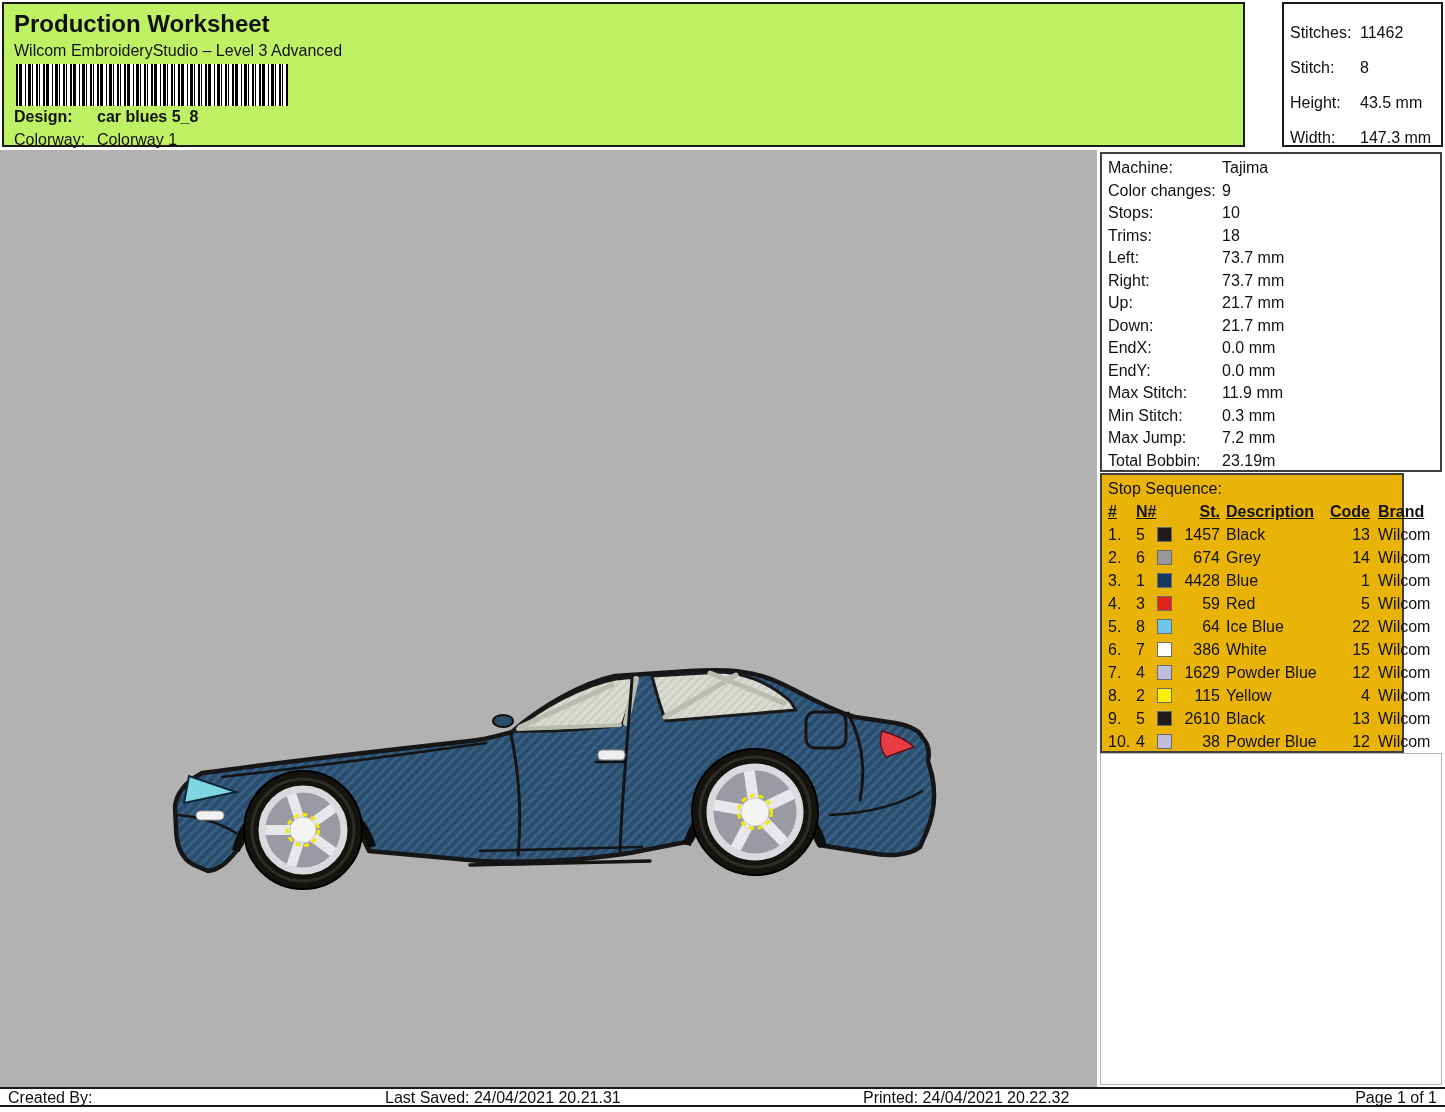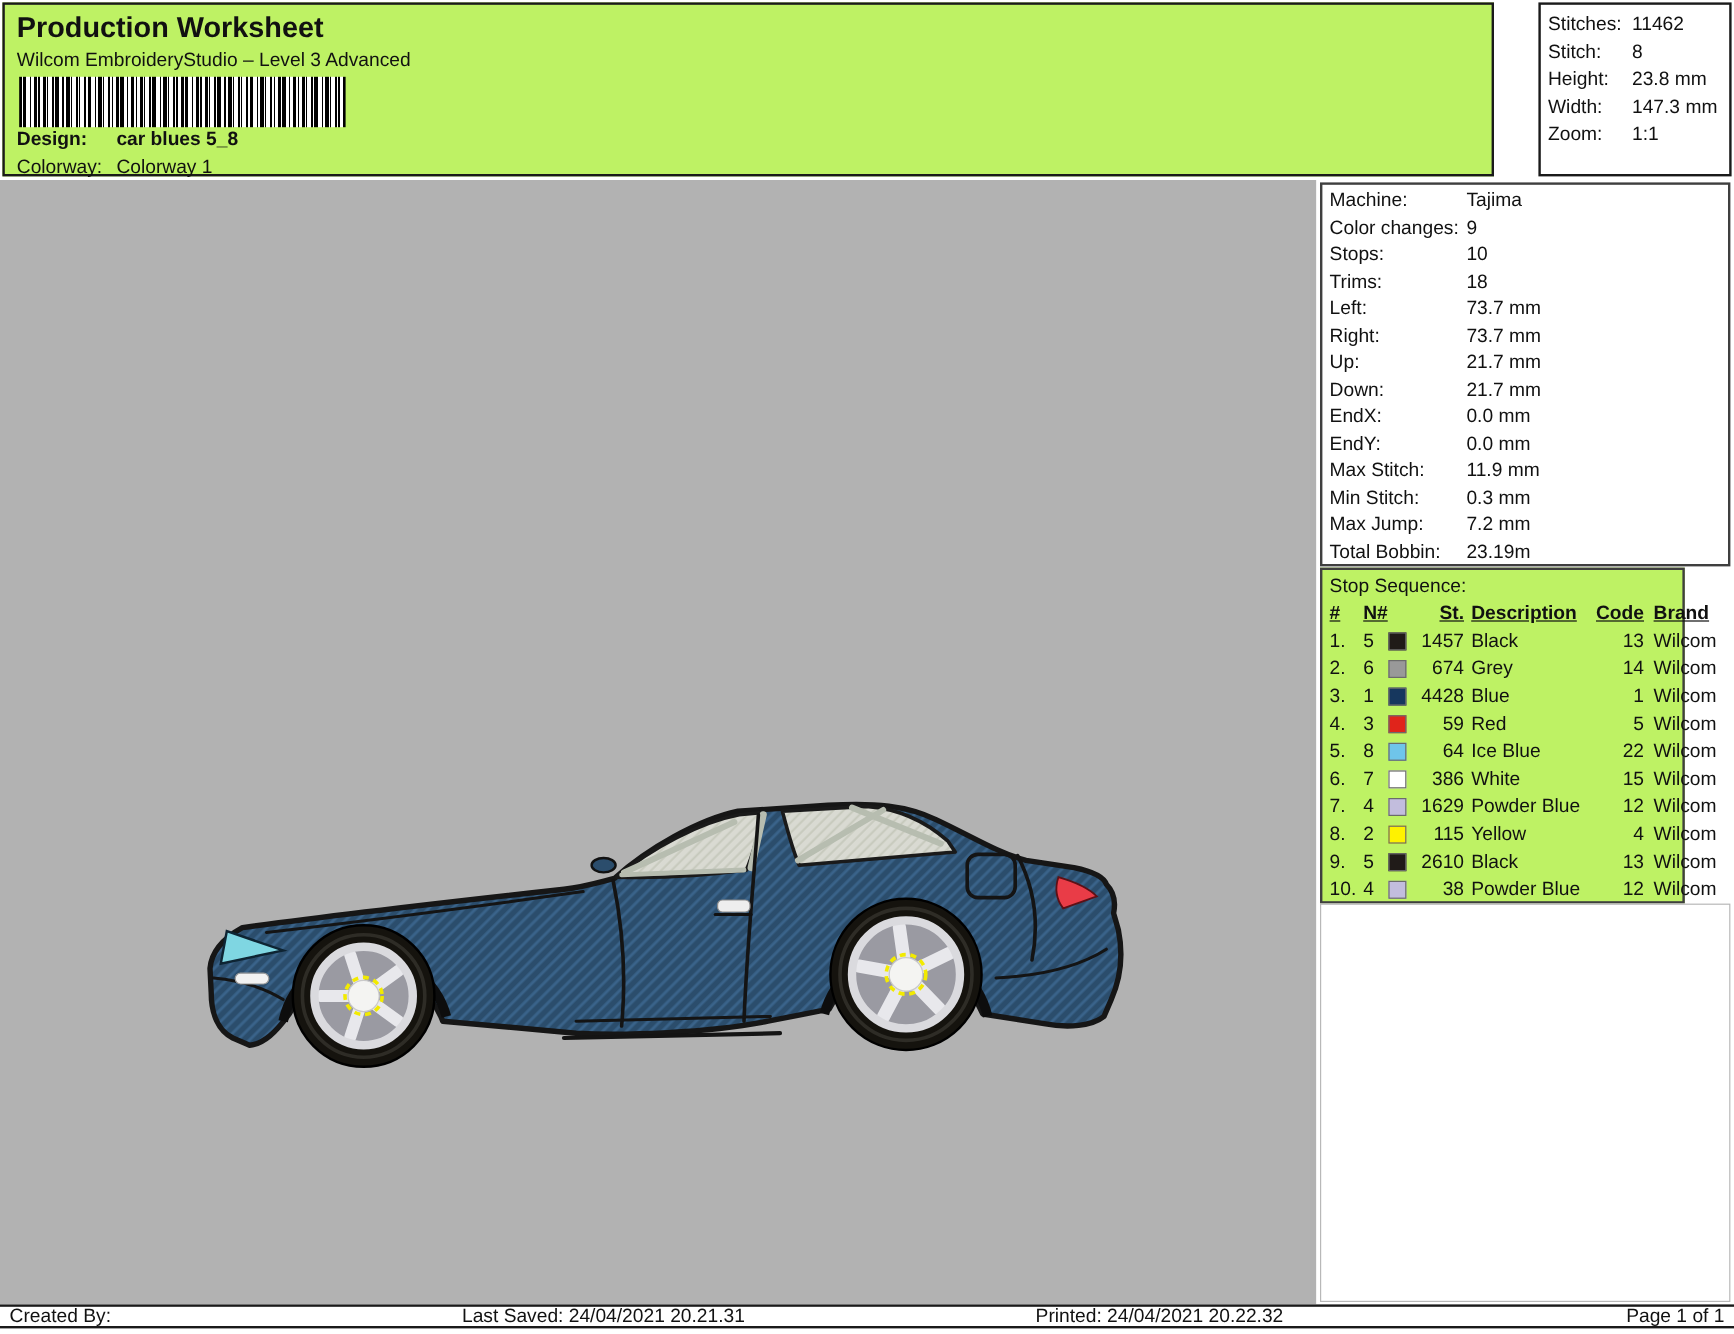--- a/index.html
+++ b/index.html
@@ -15,38 +15,38 @@
   .barcode { position:absolute; left:12px; top:60px; width:272px; height:42px;
              background:repeating-linear-gradient(90deg,
                #000 0 2px,#fff 2px 3px,#000 3px 6px,#fff 6px 9px,#000 9px 10px,
                #fff 10px 12px,#000 12px 15px,#fff 15px 16px,#000 16px 17px,#fff 17px 20px,
                #000 20px 22px,#fff 22px 23px,#000 23px 24px,#fff 24px 27px); }
   .hdr-row { position:absolute; left:10px; font-size:16px; }
   .hdr-row .lab { display:inline-block; }
   .hdr-row .val { position:absolute; left:83px; white-space:nowrap; }
   .hdr-right { position:absolute; left:1282px; top:2px; width:161px; height:145px;
                border:2px solid #1a1a1a; background:#fff; padding-top:5px; }
-  .sum-row { position:relative; height:23px; line-height:23px; font-size:16px; }
+  .sum-row { position:relative; height:23px; line-height:23px; font-size:16px;margin-top:12px; }
   .sum-row .lab { position:absolute; left:6px; }
   .sum-row .val { position:absolute; left:76px; white-space:nowrap; }
 
   
   .canvas { position:absolute; left:0; top:150px; width:1097px; height:937px;
             background:var(--canvas,#b2b2b2); }
   .design-svg { position:absolute; left:170px; top:505px; }
 
   .right-panel { position:absolute; left:1097px; top:150px; width:348px; height:937px; background:#fff; }
   .machine-box { position:absolute; left:3px; top:2px; width:342px; height:320px;
                  border:2px solid #3f3f3f; background:#fff; padding-top:3px; }
   .m-row { position:relative; height:22.5px; line-height:22.5px; font-size:16px; }
   .m-row .lab { position:absolute; left:6px; white-space:nowrap; }
   .m-row .val { position:absolute; left:120px; white-space:nowrap; }
 
   .stop-box { position:absolute; left:3px; top:323px; width:304px; height:280px;
-              border:2px solid #3f3f3f; background:#bef264; padding-top:2px; }
+              border:2px solid #3f3f3f; background:#eab308; padding-top:2px; }
   .stop-title { position:relative; height:23px; line-height:23px; font-size:16px; padding-left:6px; }
   .t-row { position:relative; height:23px; line-height:23px; font-size:16px; }
   .t-row .c-num   { position:absolute; left:6px; }
   .t-row .c-n     { position:absolute; left:34px; }
   .t-row .c-sw    { position:absolute; left:55px; top:4px; width:15px; height:15px;
                     border:1px solid #6b6b6b; background:#fff; }
   .t-row .c-st    { position:absolute; left:70px; width:48px; text-align:right; }
   .t-row .c-desc  { position:absolute; left:124px; white-space:nowrap; }
   .t-row .c-code  { position:absolute; left:224px; width:44px; text-align:right; }
   .t-row .c-brand { position:absolute; left:276px; white-space:nowrap; }
@@ -93,21 +93,21 @@
     <div class="sum-row">
         <span class="lab">Stitches:</span>
         <span class="val">11462</span>
       </div>
     <div class="sum-row">
         <span class="lab">Stitch:</span>
         <span class="val">8</span>
       </div>
     <div class="sum-row">
         <span class="lab">Height:</span>
-        <span class="val">23.8 mm</span>
+        <span class="val">43.5 mm</span>
       </div>
     <div class="sum-row">
         <span class="lab">Width:</span>
         <span class="val">147.3 mm</span>
       </div>
     <div class="sum-row">
         <span class="lab">Zoom:</span>
         <span class="val">1:1</span>
       </div>
   </div>

